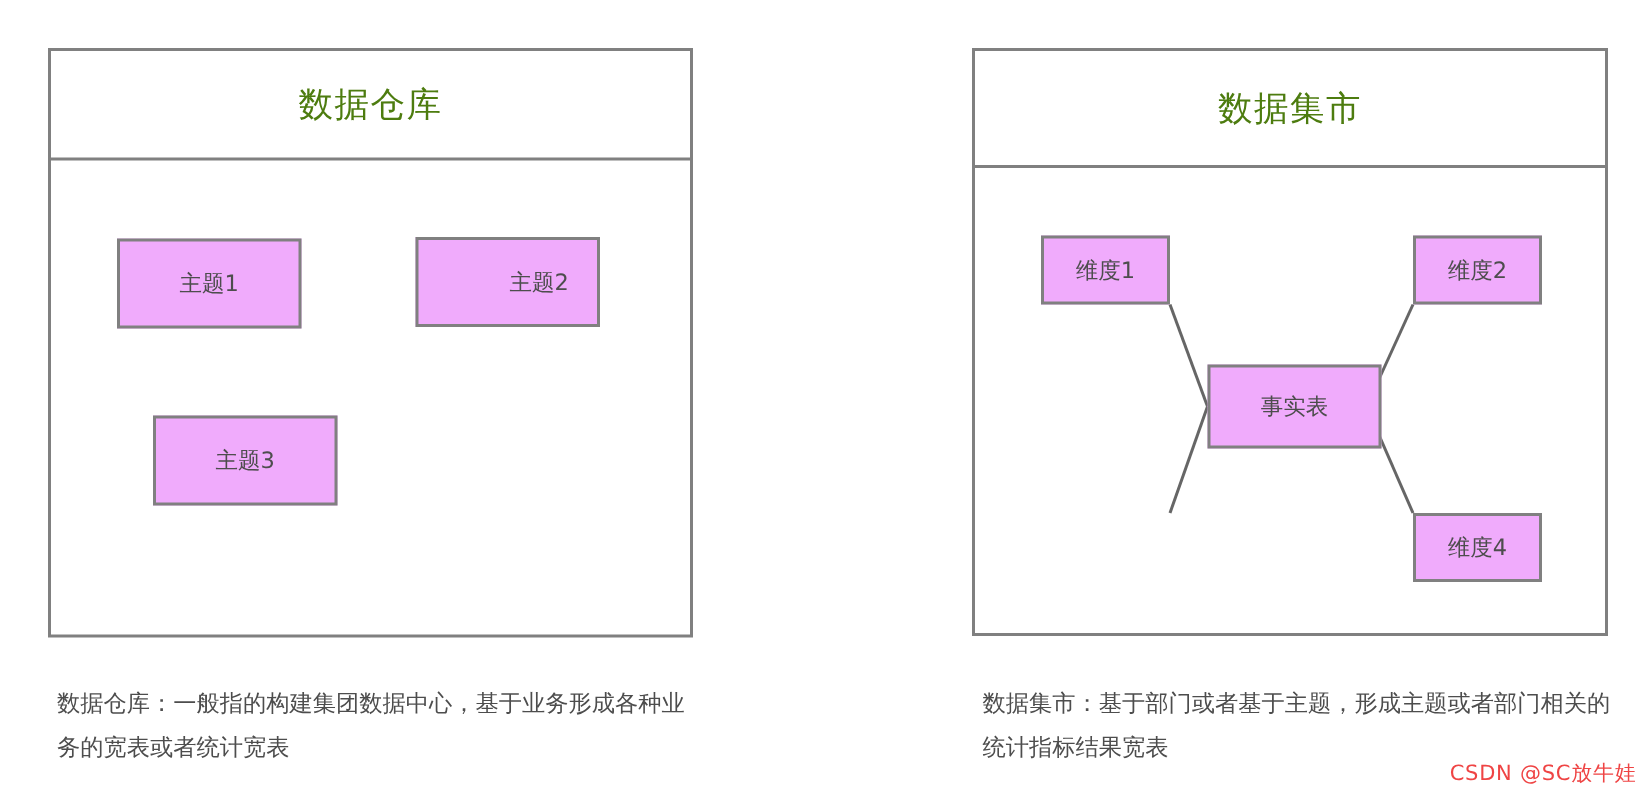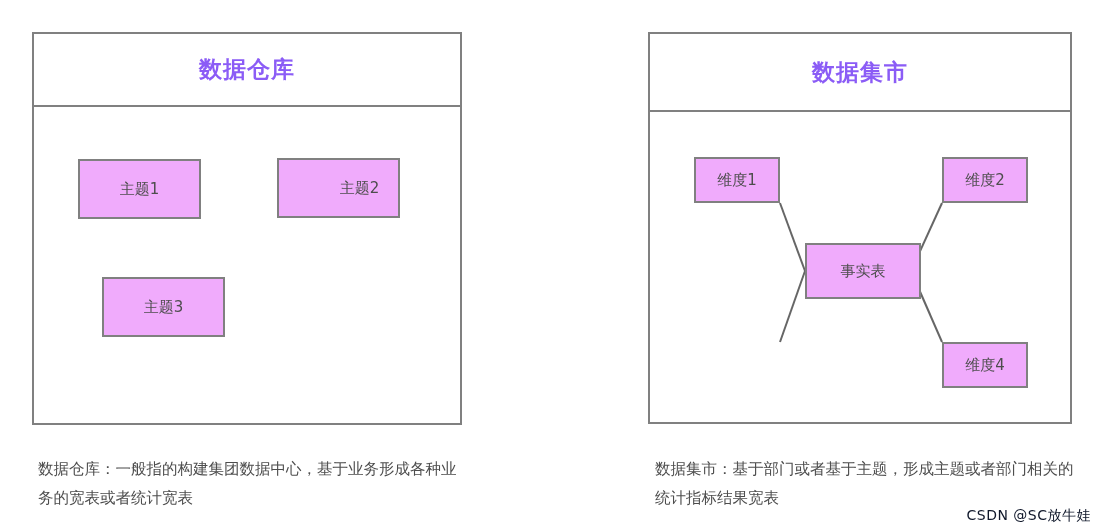--- a/index.html
+++ b/index.html
@@ -36,22 +36,22 @@
     top: 0;
     right: 0;
     display: flex;
     align-items: center;
     justify-content: center;
     border-bottom: 2px solid #808080;
     box-sizing: border-box;
   }
   .panel-title {
     font-size: 23px;
-    font-weight: bold;
-    color: #8b5cf6;
+    font-weight: normal;
+    color: #4d7c0f;
     letter-spacing: 1px;
     font-family: "DejaVu Sans", "Liberation Sans", sans-serif;
   }
   .panel-body {
     position: absolute;
     left: 0;
     right: 0;
     bottom: 0;
   }
 
@@ -136,21 +136,21 @@
     left: 655px;
     top: 455px;
     width: 420px;
   }
 
   .watermark {
     position: absolute;
     right: 8px;
     bottom: 7px;
     font-size: 14px;
-    color: #0f172a;
+    color: #ef4444;
     letter-spacing: 0.5px;
     font-family: "DejaVu Sans", "Liberation Sans", sans-serif;
     white-space: nowrap;
   }
 </style>
 </head>
 <body>
 
 <div class="canvas">
 

